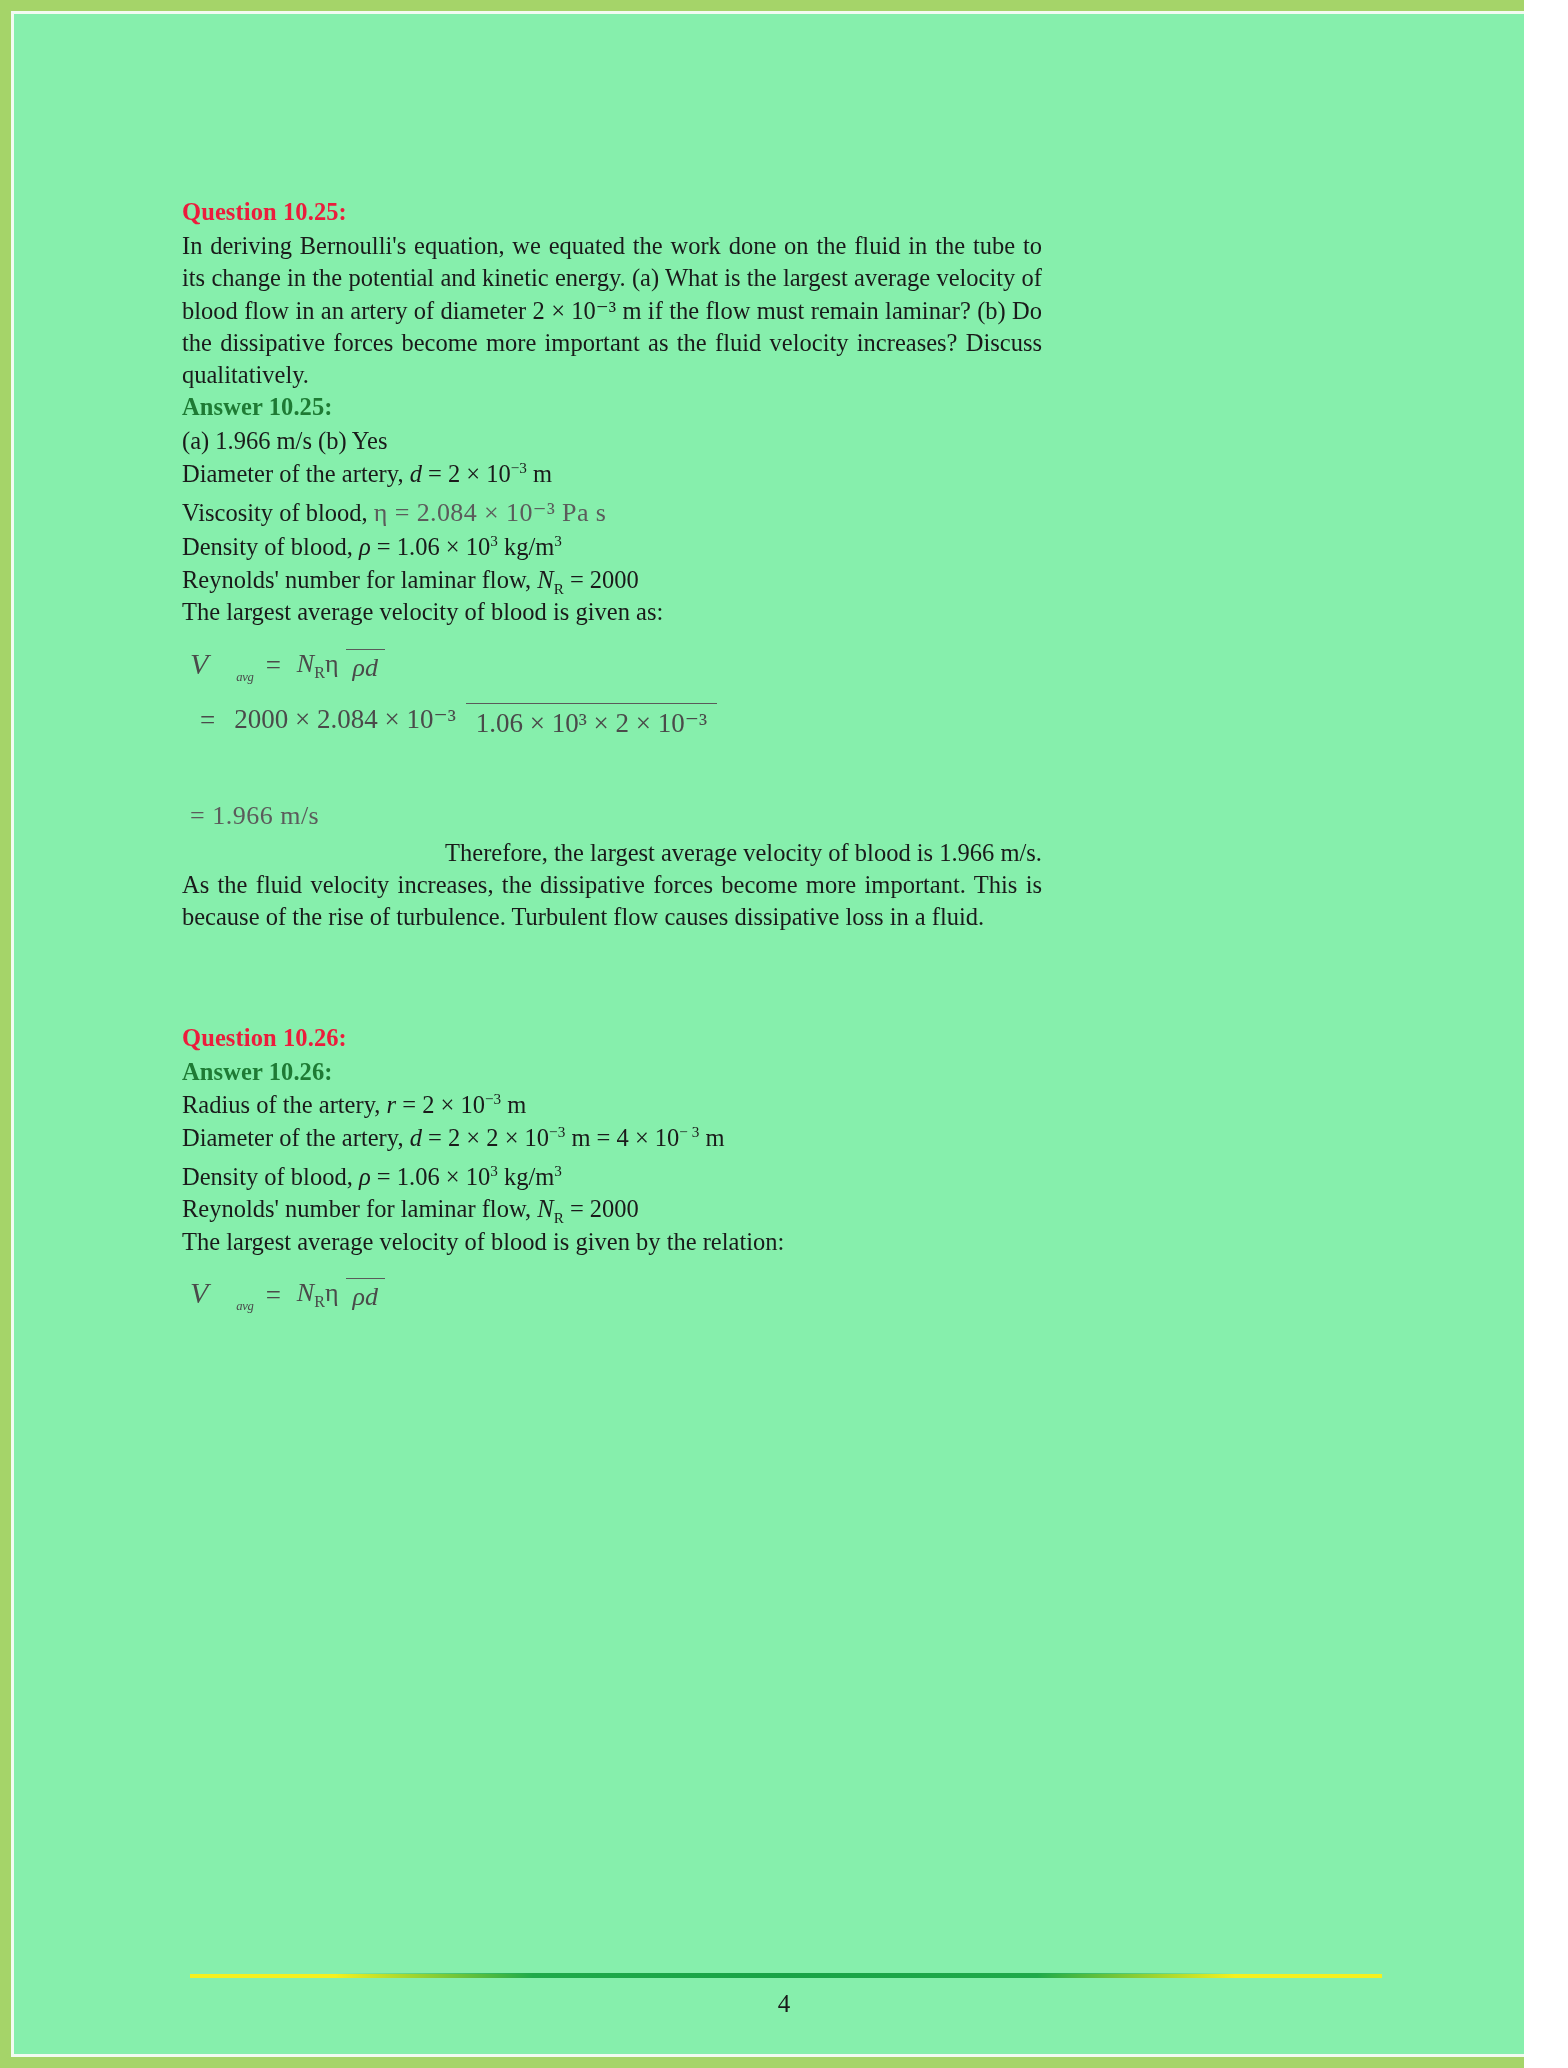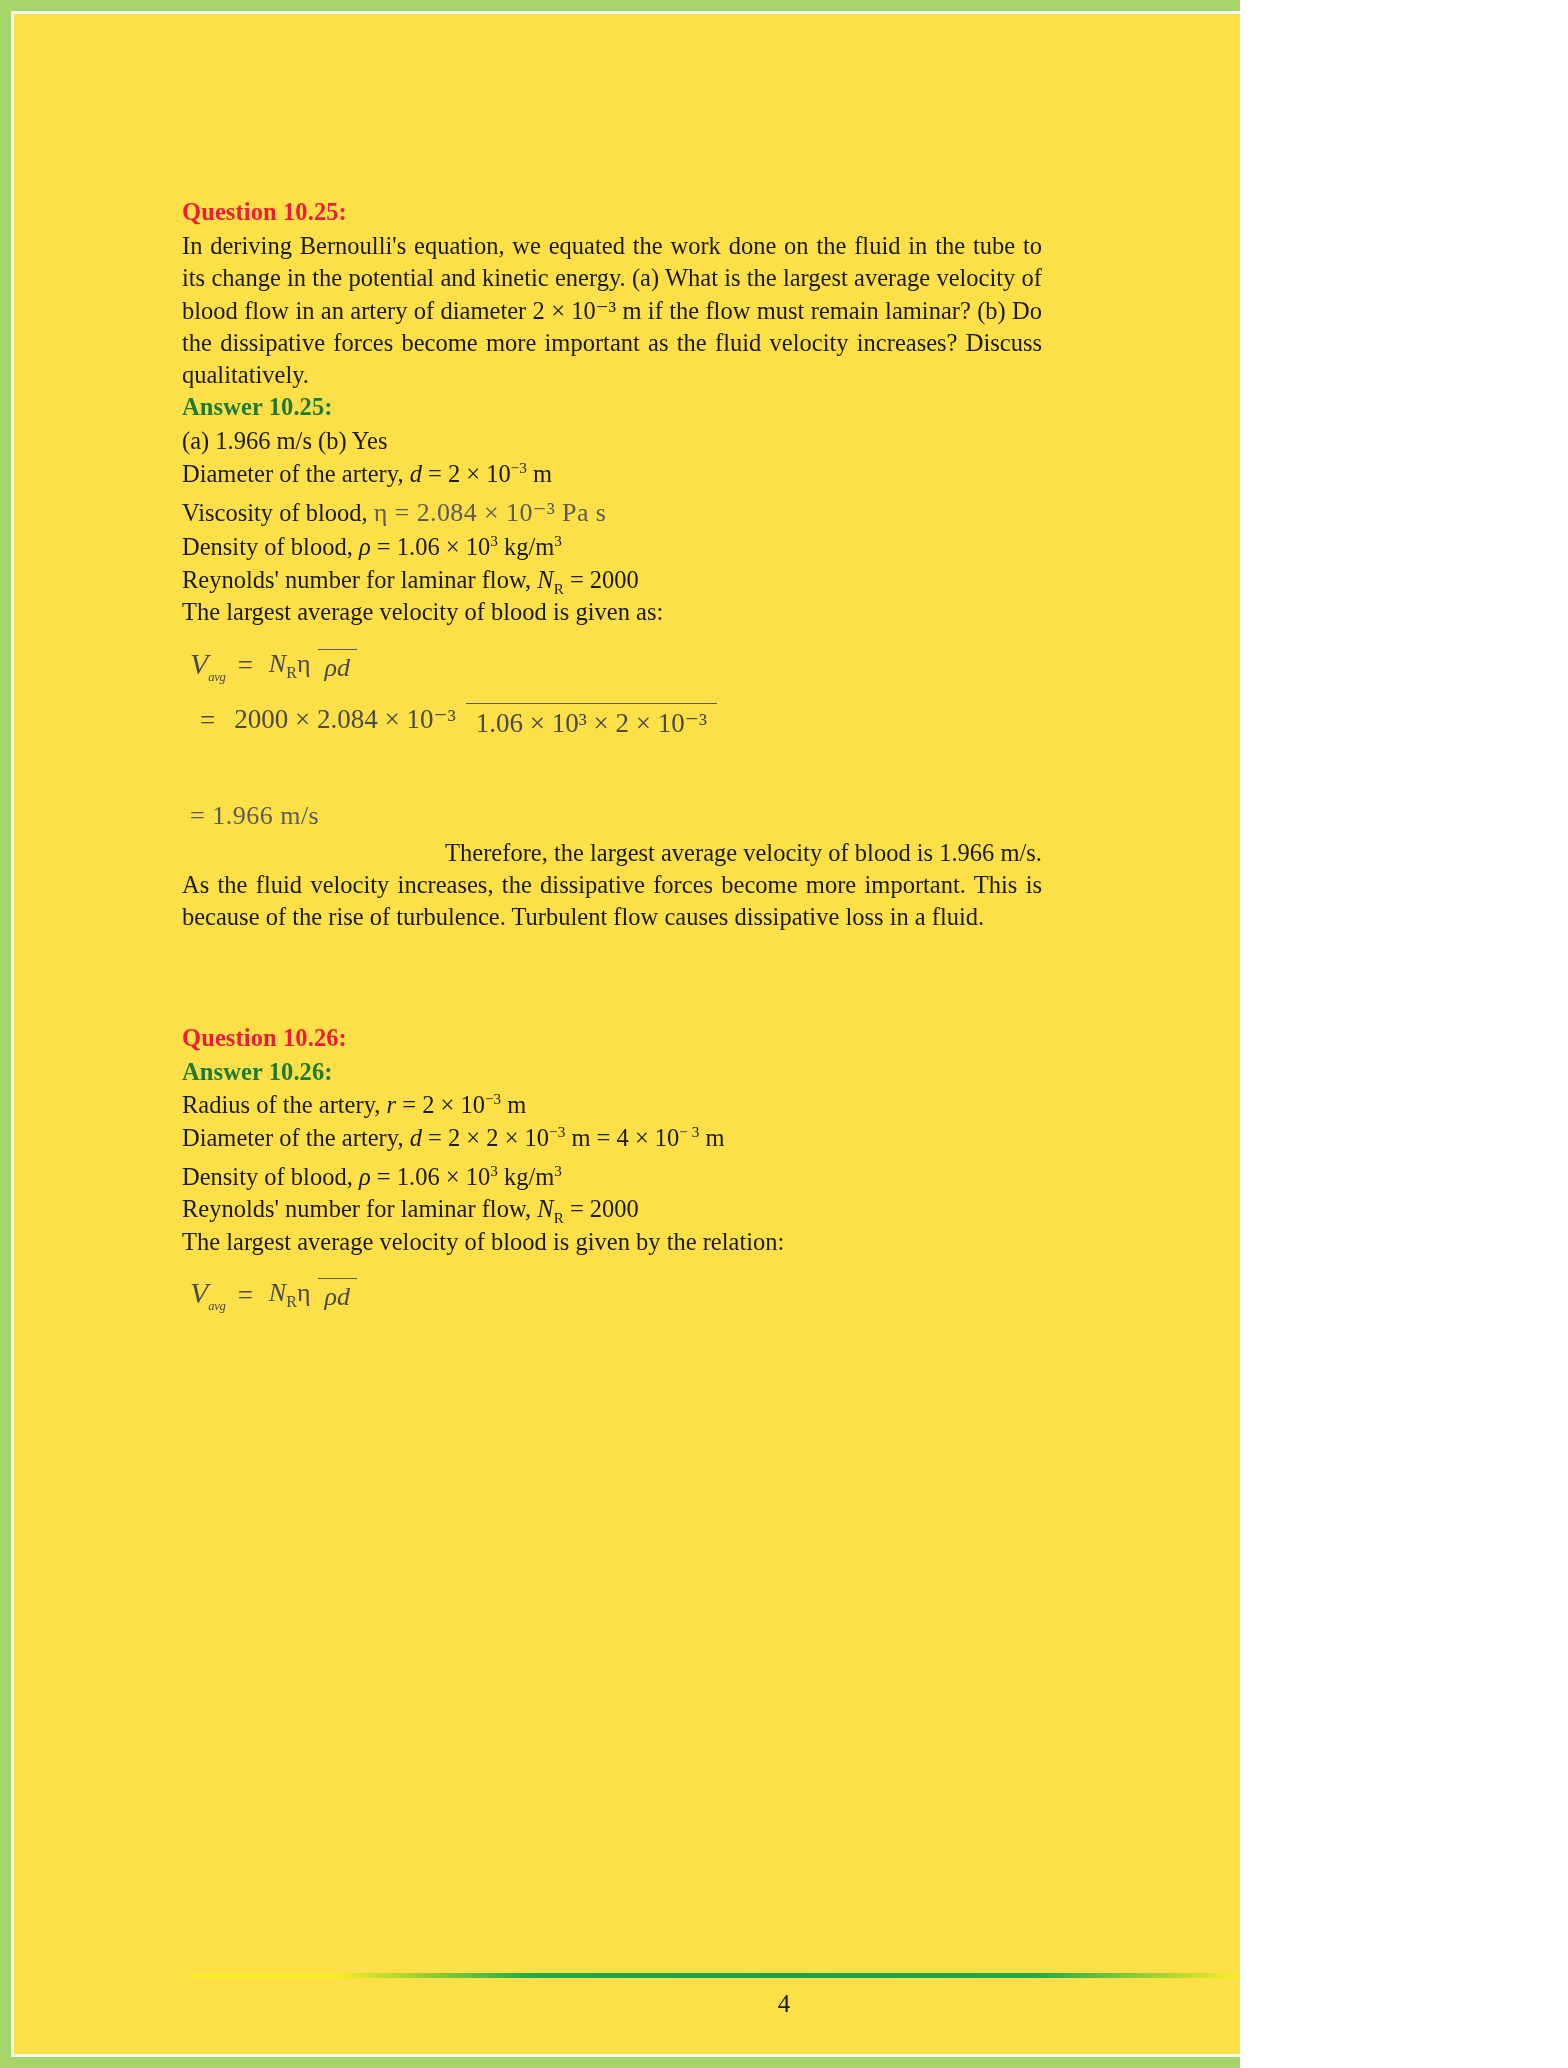--- a/index.html
+++ b/index.html
@@ -2,23 +2,23 @@
 <html><head>
 <meta charset="utf-8">
 <style>
   html, body {
     margin: 0;
     padding: 0;
     background: #ffffff;
   }
   .page {
     position: relative;
-    width: 1240px;
+    width: 1524px;
     height: 2068px;
-    background: #fde047;
+    background: #86efac;
     box-sizing: border-box;
     overflow: hidden;
     font-family: "Liberation Serif", "DejaVu Serif", serif;
   }
   
   .border-frame {
     position: absolute;
     left: 0; top: 0;
     width: 1568px;
     height: 2068px;
@@ -109,20 +109,21 @@
   .mlabel {
     font-style: italic;
     font-size: 30px;
     position: relative;
     padding-right: 3px;
   }
   .mlabel .msub {
     font-size: 0.42em;
     vertical-align: sub;
     letter-spacing: -0.3px;
+    margin-left: 28px;
   }
   .meq {
     font-size: 27px;
     padding: 0 9px;
   }
   .frac {
     display: inline-flex;
     flex-direction: row;
     align-items: flex-start;
     vertical-align: middle;

